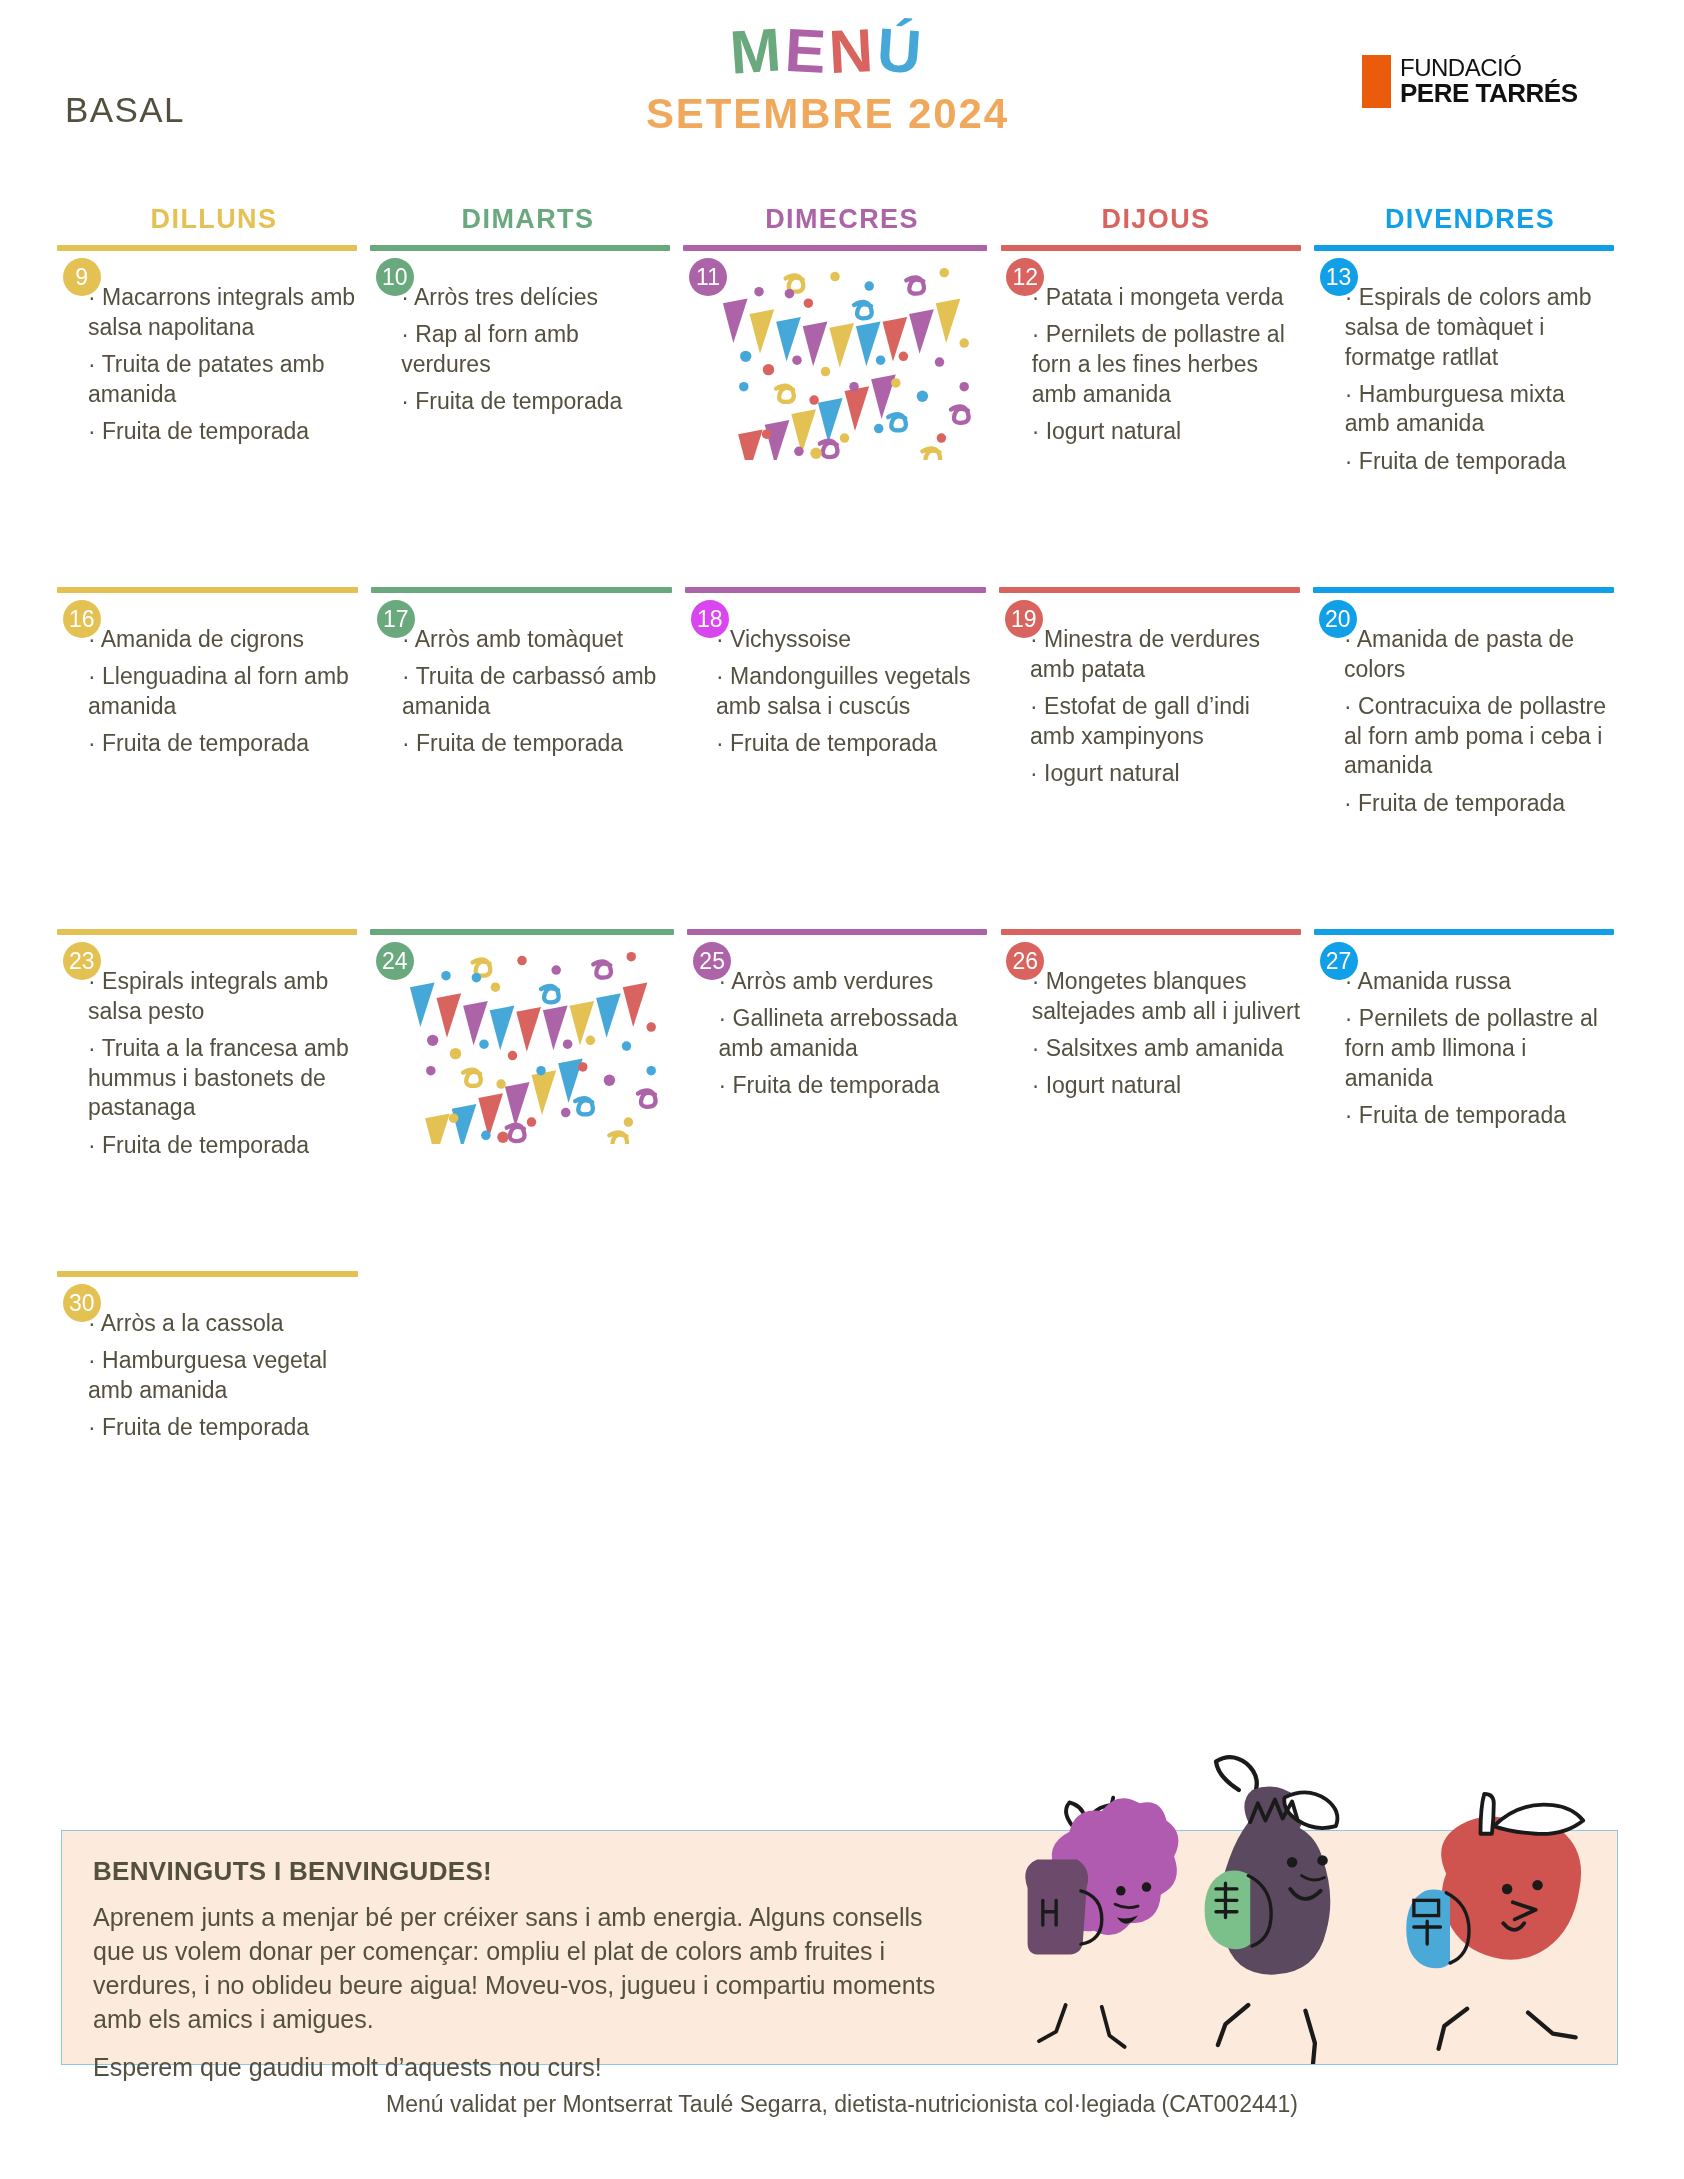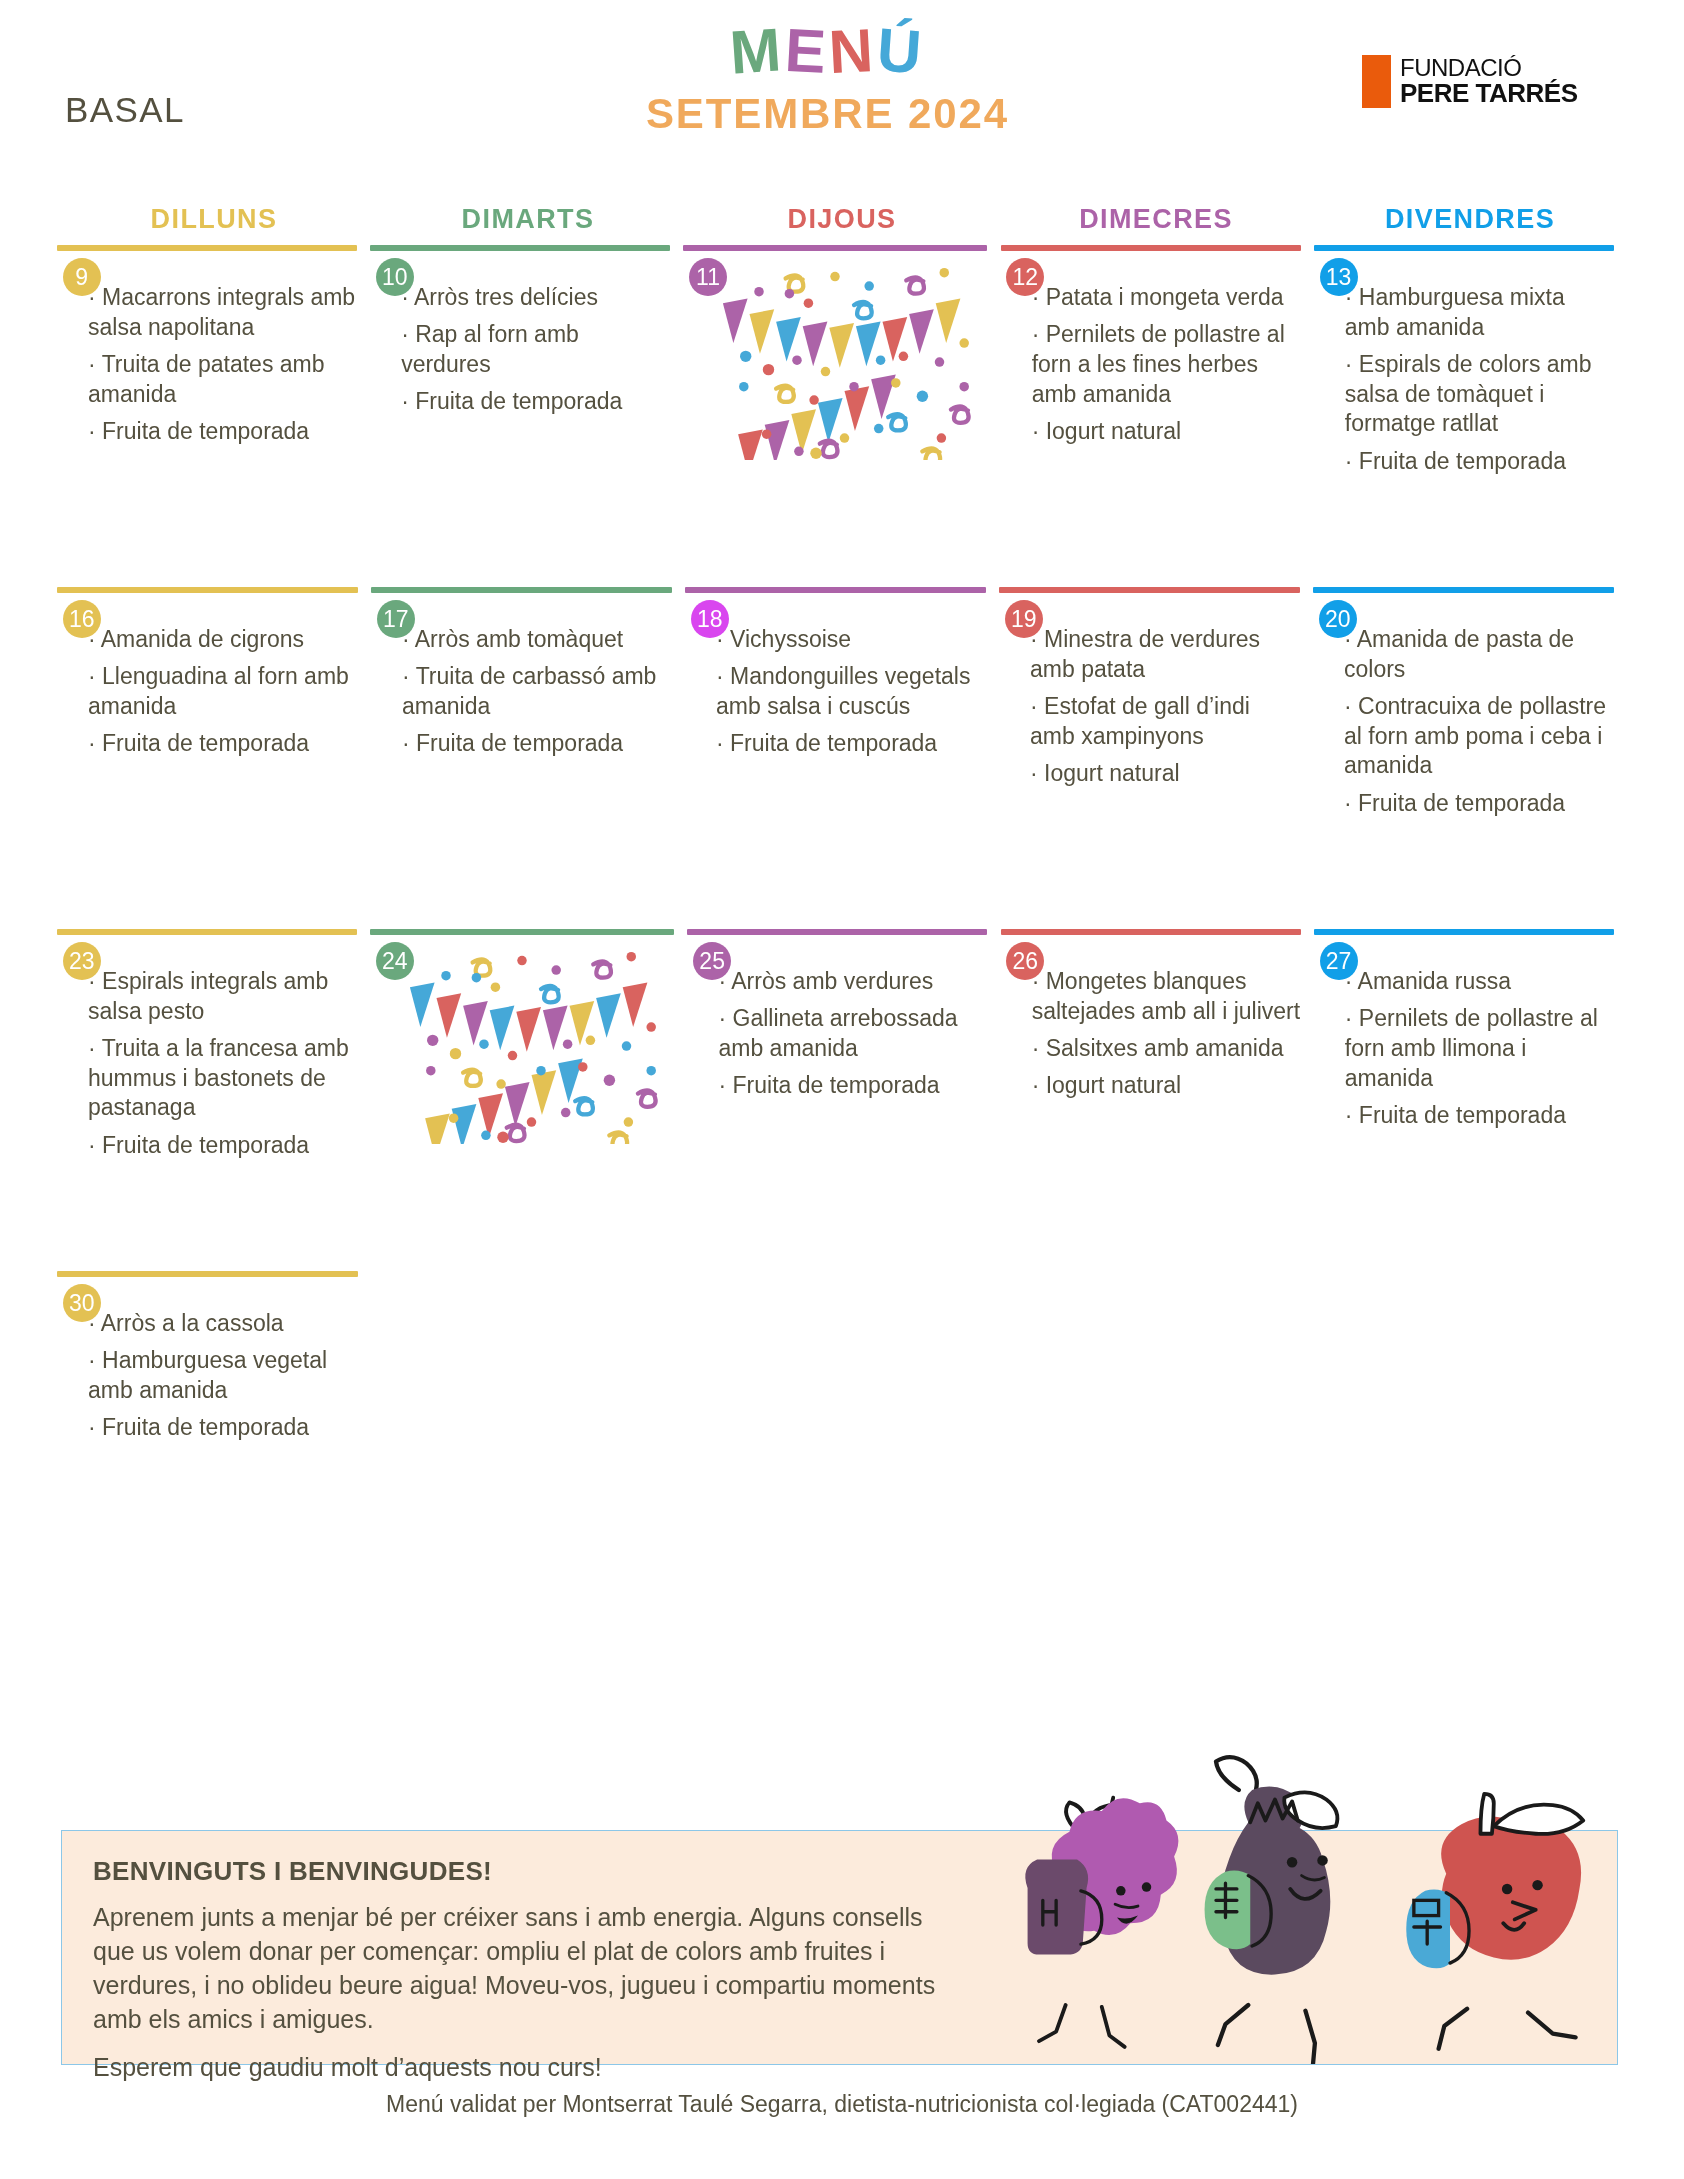--- a/index.html
+++ b/index.html
@@ -109,22 +109,22 @@
       <div class="pt-text">
         <div class="pt-l1">FUNDACIÓ</div>
         <div class="pt-l2">PERE TARRÉS</div>
       </div>
     </div>
   </div>
 
   <div class="weekdays" id="weekday-row">
       <div class="weekday" style="color: rgb(227, 193, 83);">DILLUNS</div>
       <div class="weekday" style="color: rgb(106, 168, 125);">DIMARTS</div>
+      <div class="weekday" style="color: rgb(172, 99, 168);">DIMECRES</div>
       <div class="weekday" style="color: rgb(217, 99, 95);">DIJOUS</div>
-      <div class="weekday" style="color: rgb(172, 99, 168);">DIMECRES</div>
       <div class="weekday" style="color: rgb(17, 159, 232);">DIVENDRES</div>
     </div>
 
   <div class="calendar" id="calendar">
       <div class="week" style="height: 342px;">
         <div class="day-cell">
           <div class="day-bar" style="background: rgb(227, 193, 83);"></div>
           <div class="day-body">
             <div class="day-badge" style="background: rgb(227, 193, 83);">9</div>
             <div class="dishes">
@@ -219,22 +219,22 @@
               <div class="dish">· Pernilets de pollastre al forn a les fines herbes amb amanida</div>
               <div class="dish">· Iogurt natural</div>
             </div>
           </div>
         </div>
         <div class="day-cell">
           <div class="day-bar" style="background: rgb(17, 159, 232);"></div>
           <div class="day-body">
             <div class="day-badge" style="background: rgb(17, 159, 232);">13</div>
             <div class="dishes">
+              <div class="dish">· Espirals de colors amb salsa de tomàquet i formatge ratllat</div>
               <div class="dish">· Hamburguesa mixta amb amanida</div>
-              <div class="dish">· Espirals de colors amb salsa de tomàquet i formatge ratllat</div>
               <div class="dish">· Fruita de temporada</div>
             </div>
           </div>
         </div>
       </div>
       <div class="week" style="height: 342px;">
         <div class="day-cell">
           <div class="day-bar" style="background: rgb(227, 193, 83);"></div>
           <div class="day-body">
             <div class="day-badge" style="background: rgb(227, 193, 83);">16</div>

